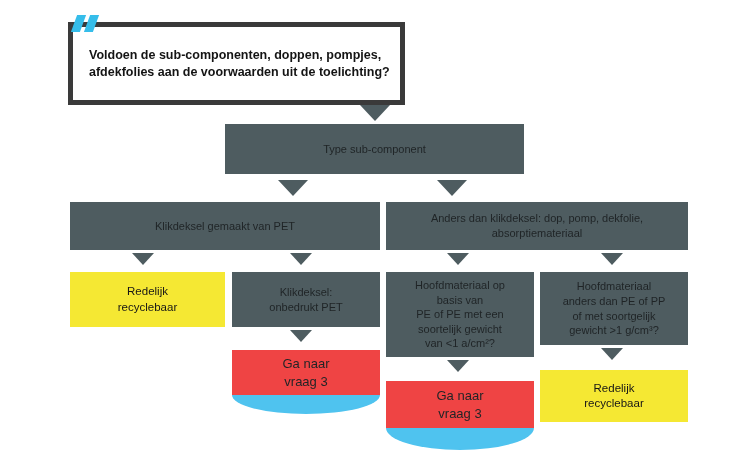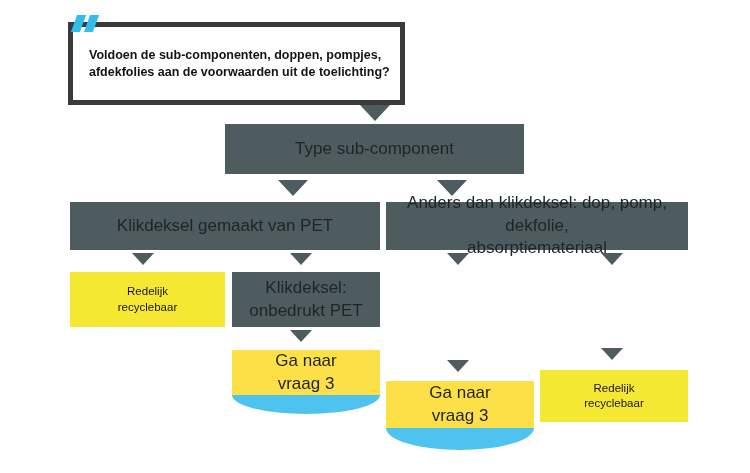--- a/index.html
+++ b/index.html
@@ -52,36 +52,36 @@
   .node-question .txt {
     text-align: left;
     padding-left: 16px;
     padding-right: 10px;
   }
 
   
   .node-slate {
     background: #4e5c60;
     color: #1f2426;
-    font-size: 17px;
+    font-size: 11px;
   }
 
   
   .node-yellow {
     background: #f5e833;
     color: #161616;
     font-size: 11.5px;
     justify-content: center;
   }
 
   
   .node-goto {
-    background: #fde047;
+    background: #ef4444;
     color: #1f2426;
-    font-size: 17px;
+    font-size: 13px;
   }
   .goto-foot {
     position: absolute;
     box-sizing: border-box;
     background: #4fc3ef;
     border-bottom-left-radius: 50% 100%;
     border-bottom-right-radius: 50% 100%;
   }
 
   
@@ -159,21 +159,34 @@
   <div class="node node-yellow" style="left:70px; top:272px; width:155px; height:55px;">
     <span class="txt">Redelijk
 recyclebaar</span>
   </div>
 
   <div class="node node-slate" style="left:232px; top:272px; width:148px; height:55px;">
     <span class="txt">Klikdeksel:
 onbedrukt PET</span>
   </div>
 
-
+  <div class="node node-slate" style="left:386px; top:272px; width:148px; height:85px;">
+    <span class="txt">Hoofdmateriaal op
+basis van
+PE of PE met een
+soortelijk gewicht
+van &lt;1 a/cm²?</span>
+  </div>
+
+  <div class="node node-slate" style="left:540px; top:272px; width:148px; height:73px;">
+    <span class="txt">Hoofdmateriaal
+anders dan PE of PP
+of met soortgelijk
+gewicht &gt;1 g/cm³?</span>
+  </div>
 
   <div class="arrow arrow-sm" style="left:290px; top:330px;"></div>
 
   <div class="arrow arrow-sm" style="left:601px; top:348px;"></div>
 
   <div class="arrow arrow-sm" style="left:447px; top:360px;"></div>
 
   <div class="node node-goto" style="left:232px; top:350px; width:148px; height:45px;">
     <span class="txt">Ga naar
 vraag 3</span>

